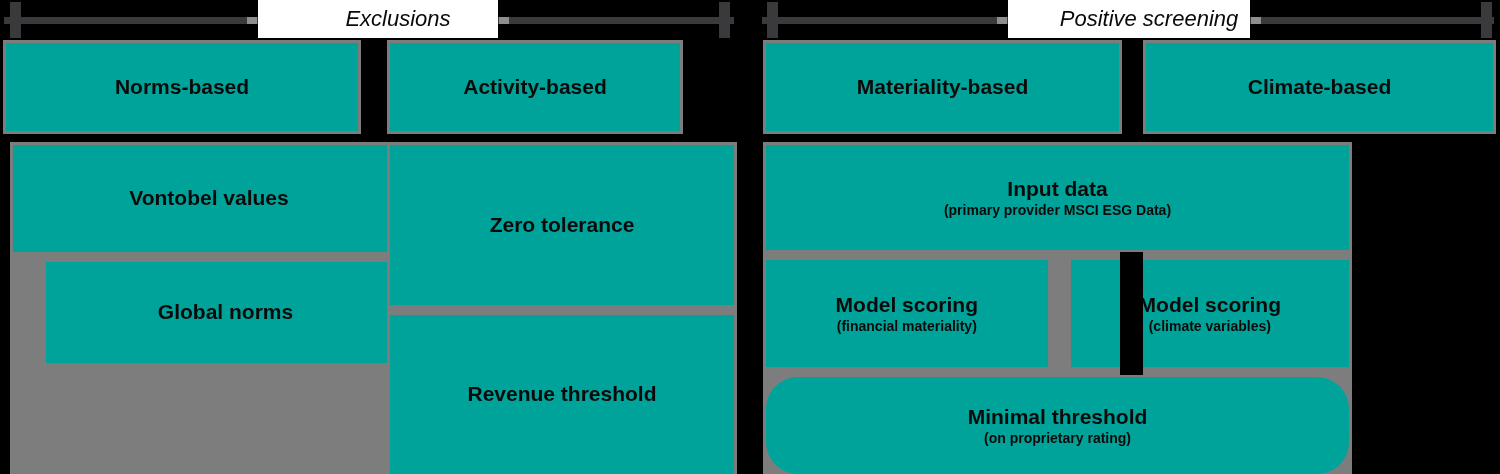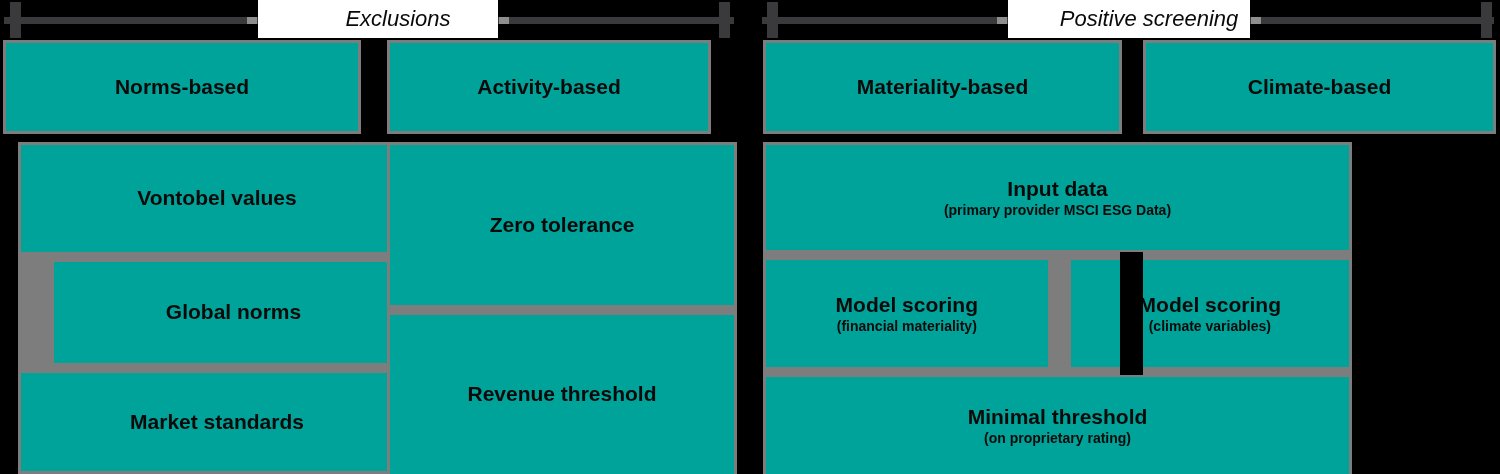--- a/index.html
+++ b/index.html
@@ -86,42 +86,39 @@
     <div class="abs arrow-nub" style="left:997px;"></div>
     <div class="abs arrow-nub" style="left:1251px;"></div>
     <div class="abs arrow-label" style="left:1008px; width:242px;">
       <span>Positive screening</span>
     </div>
   </div>
 
   <div class="abs teal-box header-box" style="left:3px; width:358px;">
     <div class="box-title">Norms-based</div>
   </div>
-  <div class="abs teal-box header-box" style="left:387px; width:324px;">
+  <div class="abs teal-box header-box" style="left:387px; width:296px;">
     <div class="box-title">Activity-based</div>
   </div>
   <div class="abs teal-box header-box" style="left:763px; width:359px;">
     <div class="box-title">Materiality-based</div>
   </div>
   <div class="abs teal-box header-box" style="left:1143px; width:353px;">
     <div class="box-title">Climate-based</div>
   </div>
 
-  <div class="abs body-panel" style="left:18px; width:398px;">
+  <div class="abs body-panel" style="left:10px; width:398px;">
     <div class="teal-box" style="height:107px; flex:0 0 auto;">
       <div class="box-title">Vontobel values</div>
     </div>
     <div class="gap"></div>
     <div class="teal-box" style="height:101px; flex:0 0 auto;margin-left:33px;">
       <div class="box-title">Global norms</div>
     </div>
     <div class="gap"></div>
-    <div class="teal-box" style="height:98px; flex:0 0 auto;">
-      <div class="box-title">Market standards</div>
-    </div>
   </div>
 
   <div class="abs body-panel" style="left:387px; width:350px;">
     <div class="teal-box" style="height:160px; flex:0 0 auto;">
       <div class="box-title">Zero tolerance</div>
     </div>
     <div class="gap"></div>
     <div class="teal-box" style="height:159px; flex:0 0 auto;">
       <div class="box-title">Revenue threshold</div>
     </div>
@@ -138,19 +135,19 @@
         <div class="box-title">Model scoring</div>
         <div class="box-subtitle">(financial materiality)</div>
       </div>
       <div class="model-divider"></div>
       <div class="teal-box" style="width:350px; height:107px; margin-left:23px;">
         <div class="box-title">Model scoring</div>
         <div class="box-subtitle">(climate variables)</div>
       </div>
     </div>
     <div class="gap"></div>
-    <div class="teal-box" style="height:97px; flex:0 0 auto;">
+    <div class="teal-box" style="height:97px; flex:0 0 auto;border-radius:32px;">
       <div class="box-title">Minimal threshold</div>
       <div class="box-subtitle">(on proprietary rating)</div>
     </div>
   </div>
 
 </div>
 
 </body></html>

